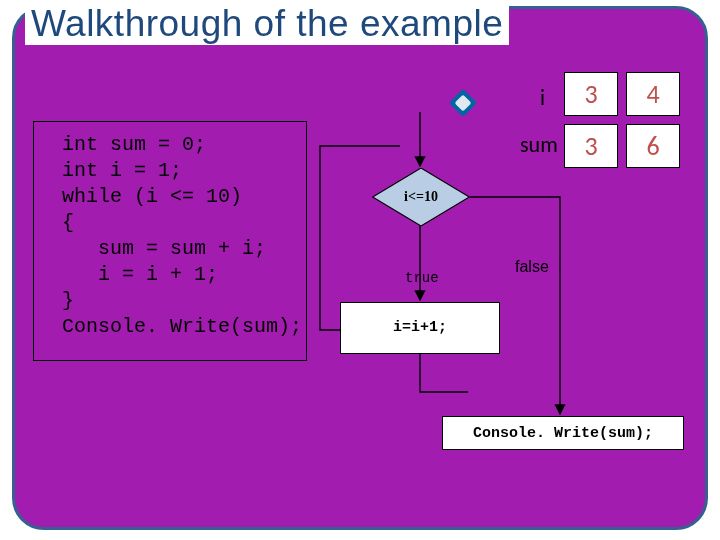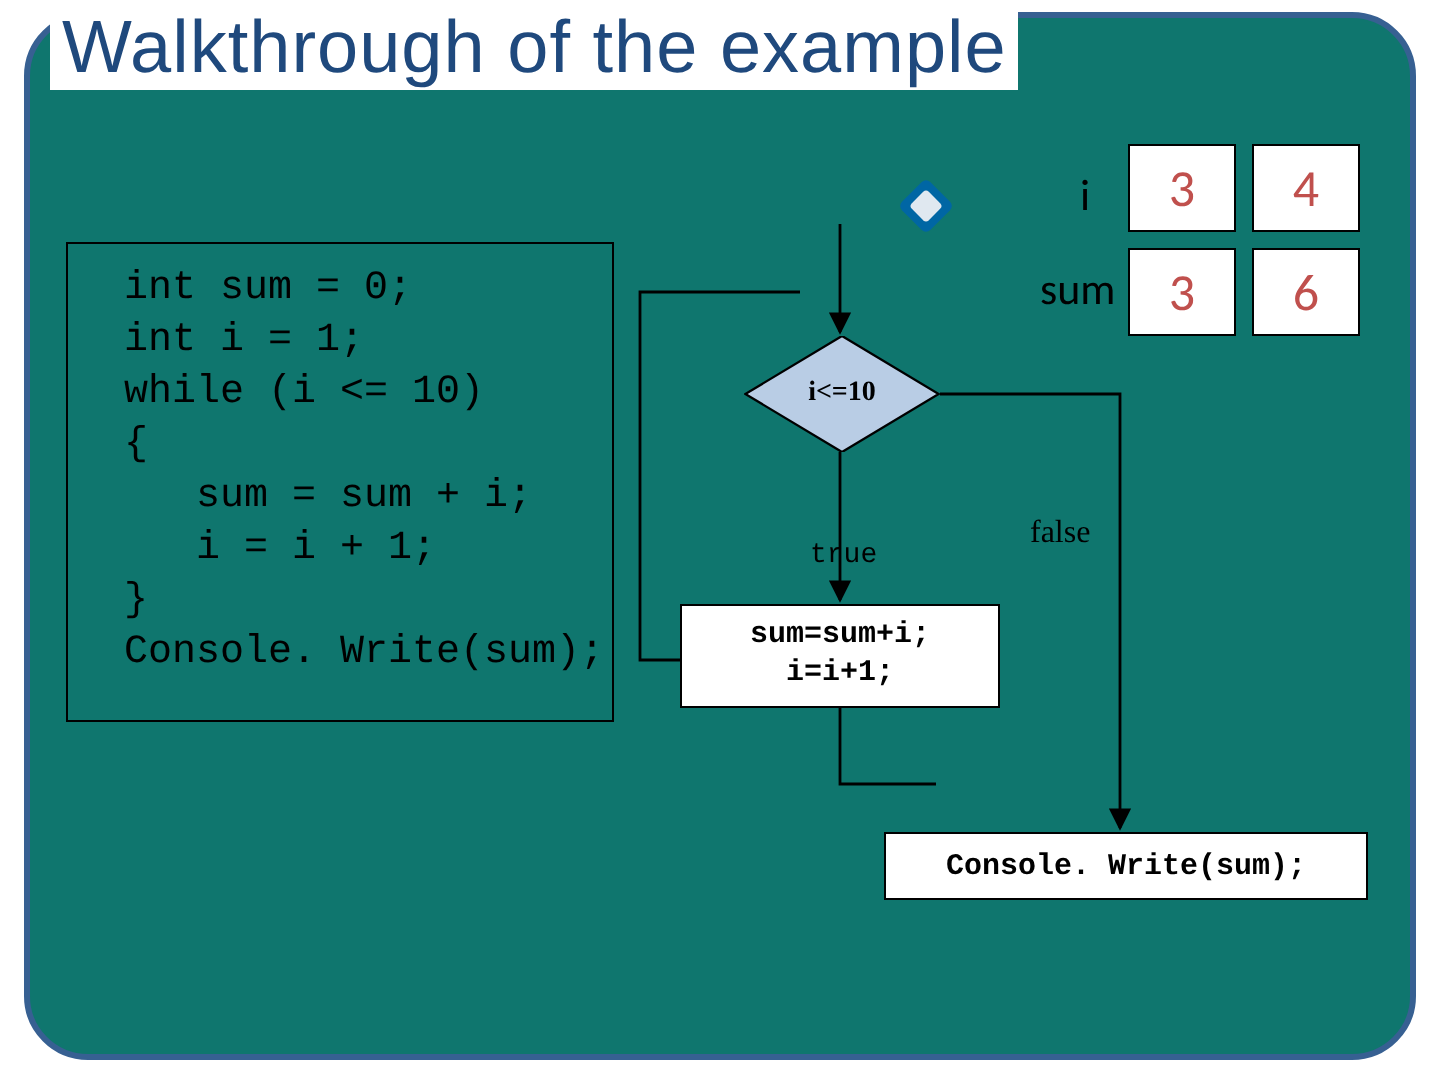--- a/index.html
+++ b/index.html
@@ -1,19 +1,19 @@
 <!DOCTYPE html>
 <html><head>
 <meta charset="utf-8">
 <style>
   * { box-sizing: border-box; margin: 0; padding: 0; }
   html, body { width: 720px; height: 540px; background: #fff; font-family: "Segoe UI", Arial, sans-serif; }
   .frame {
     position: absolute; left: 12px; top: 6px; width: 696px; height: 524px;
-    border: 3px solid #376092; border-radius: 32px; background: #0f766e;
+    border: 3px solid #376092; border-radius: 32px; background: #a21caf;
   }
   .title {
     position: absolute; left: 10px; top: -6px;
     font-size: 37px; font-weight: 300; color: #1F497D;
     padding: 0 6px; background: #fff; letter-spacing: 0.5px;
   }
   .codebox {
     position: absolute; left: 18px; top: 112px; width: 274px; height: 240px;
     border: 1px solid #000; padding: 10px 28px;
     font-family: "Courier New", monospace; font-size: 20px; line-height: 1.3;
@@ -50,21 +50,21 @@
     content: ""; position: absolute; left: 4px; top: 4px; width: 12px; height: 12px;
     background: #E0E8F0; border-radius: 2px;
   }
 
   .truelbl {
     position: absolute; left: 405px; top: 270px;
     font-family: "Courier New", monospace; font-size: 14px; text-align: center;
   }
   .falselbl {
     position: absolute; left: 515px; top: 258px;
-    font-size: 16px; font-family: Liberation Serif, serif;
+    font-size: 16px; font-family: Liberation Sans, sans-serif;
   }
   .process {
     position: absolute; left: 340px; top: 302px; width: 160px; height: 52px;
     border: 1px solid #000; background: #fff;
     font-family: "Courier New", monospace; font-size: 15px; font-weight: bold;
     display: flex; flex-direction: column; align-items: center; justify-content: center;
     line-height: 1.25;
   }
   .final {
     position: absolute; left: 442px; top: 416px; width: 242px; height: 34px;
@@ -103,21 +103,20 @@
   <svg viewBox="0 0 100 60">
     <polygon points="50,0 100,30 50,60 0,30" fill="#B9CDE5" stroke="#000" stroke-width="1.2"></polygon>
   </svg>
   <div class="dtext">i&lt;=10</div>
 </div>
 
 <div class="truelbl">true</div>
 <div class="falselbl">false</div>
 
 <div class="process">
-  <span>sum=sum+i;</span>
   <span>i=i+1;</span>
 </div>
 
 <div class="final">Console. Write(sum);</div>
 
 <svg class="arrows">
   <defs>
     <marker id="ah" markerWidth="8" markerHeight="8" refX="7" refY="4" orient="auto">
       <path d="M0,0 L8,4 L0,8 Z" fill="#000"></path>
     </marker>

